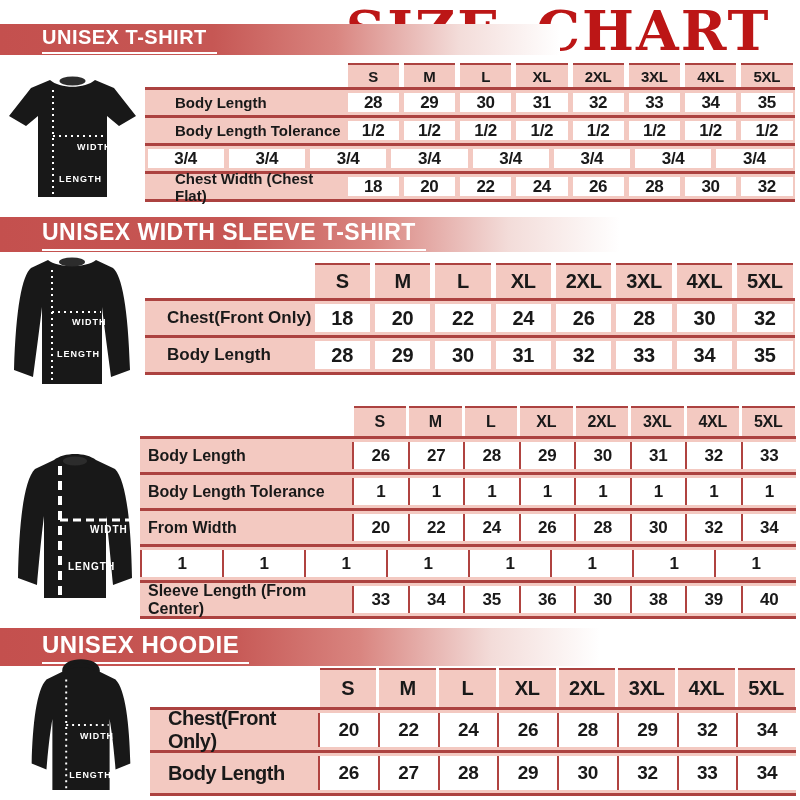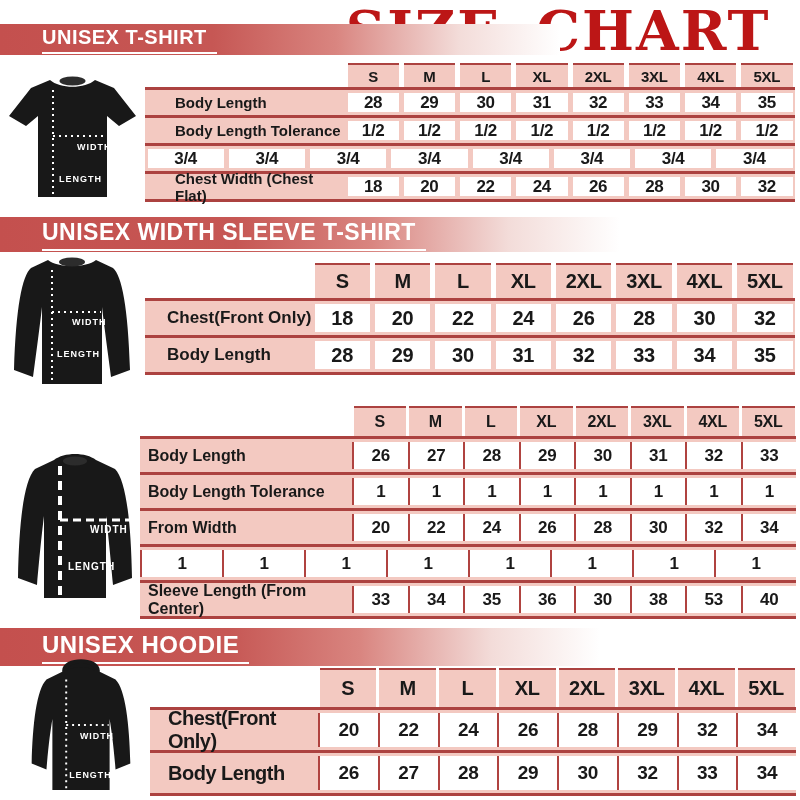--- a/index.html
+++ b/index.html
@@ -261,21 +261,21 @@
       <div class="vc">1</div>
     </div>
     <div class="row drow">
       <div class="lc">Sleeve Length (From Center)</div>
       <div class="vc">33</div>
       <div class="vc">34</div>
       <div class="vc">35</div>
       <div class="vc">36</div>
       <div class="vc">30</div>
       <div class="vc">38</div>
-      <div class="vc">53</div>
+      <div class="vc">39</div>
       <div class="vc">40</div>
     </div>
   </div>
 
   <div class="banner b4">
     <span>UNISEX HOODIE</span>
   </div>
 
   <svg class="garment g4" viewBox="0 0 118 150">
     <path d="M40,22 C38,5 80,5 78,22 L94,30 C104,40 108,75 109,115 L94,121 C92,96 90,82 88,70 L88,142 L30,142 L30,70 C28,82 26,96 24,121 L9,115 C10,75 14,40 24,30 Z"></path>

